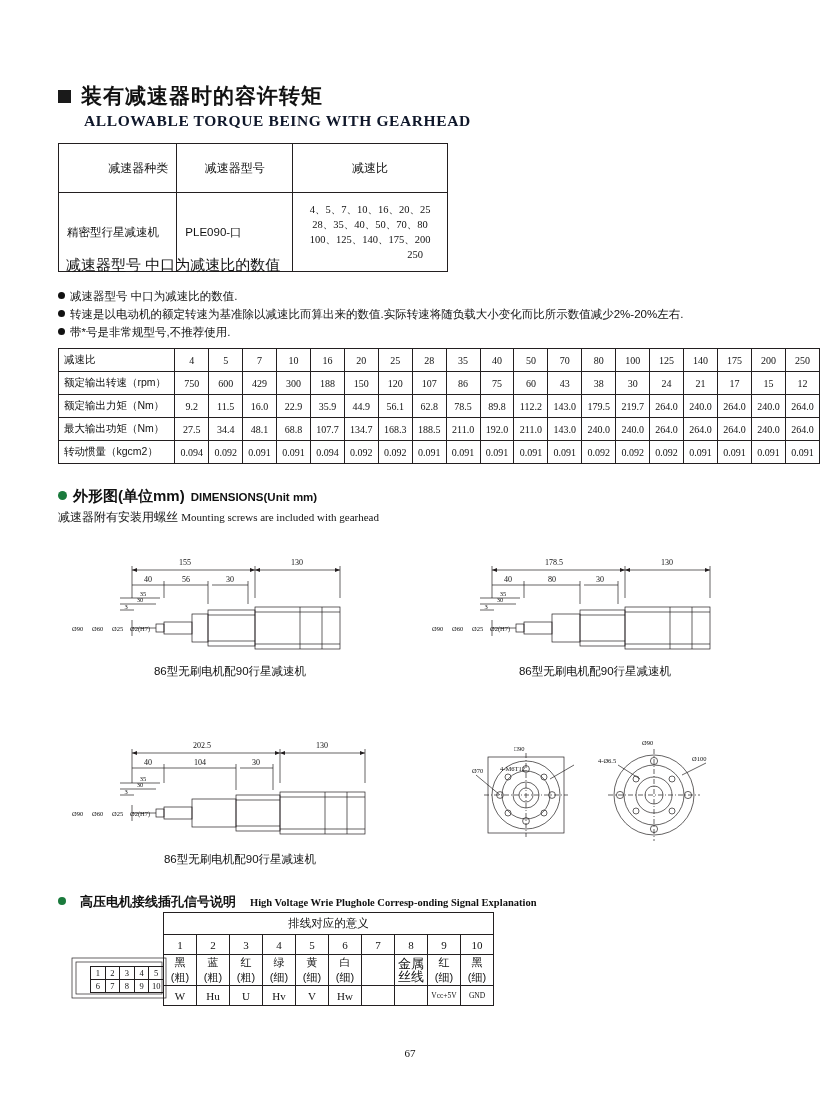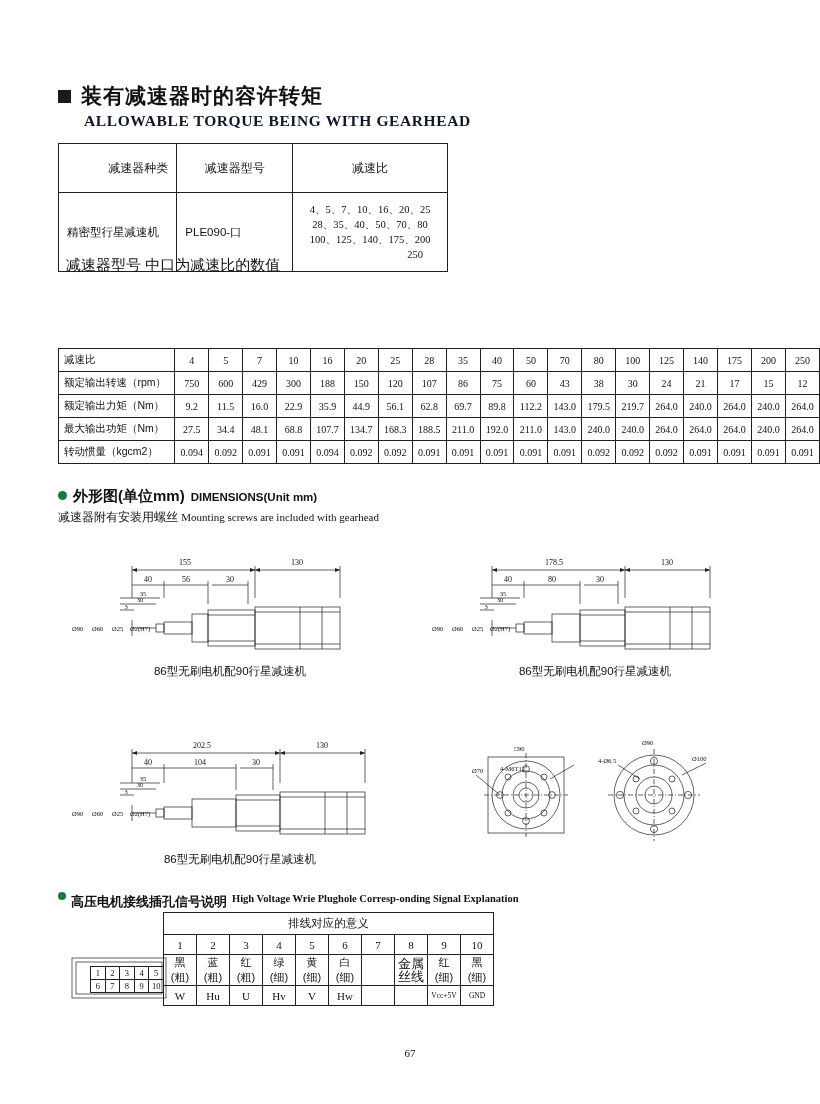--- a/index.html
+++ b/index.html
@@ -180,22 +180,22 @@
   }
 
   
   .sig-head {
     position: absolute;
     left: 58px;
     top: 893px;
     font-size: 13px;
     font-weight: bold;
     display: flex;
-    align-items: flex-start;
-    gap: 5px;
+    align-items: center;
+    gap: 14px;
   }
   .sig-head .dot {
     width: 8px; height: 8px; border-radius: 50%;
     background: #1a7a3c; display: inline-block;
     position: relative; top: -1px;
   }
   .sig-head .en {
     font-size: 10.5px;
     font-family: "Liberation Serif", serif;
     font-weight: bold;
@@ -290,20 +290,25 @@
         <span>4、5、7、10、16、20、25</span><br>
         <span>28、35、40、50、70、80</span><br>
         <span>100、125、140、175、200</span><br>
         <span class="r-last">250</span>
       </td>
     </tr>
   </tbody>
     </table>
   <div class="note-under">减速器型号 中口为减速比的数值</div>
 
+  <div class="notes">
+    <div><span class="bullet"></span><span>减速器型号 中口为减速比的数值.</span></div>
+    <div><span class="bullet"></span><span>转速是以电动机的额定转速为基准除以减速比而算出来的数值.实际转速将随负载大小变化而比所示数值减少2%-20%左右.</span></div>
+    <div><span class="bullet"></span><span>带*号是非常规型号,不推荐使用.</span></div>
+  </div>
 
   <table class="spec-table">
     <tbody>
         <tr>
       <td class="rowhdr">减速比</td>
       <td class="val">4</td>
       <td class="val">5</td>
       <td class="val">7</td>
       <td class="val">10</td>
       <td class="val">16</td>
@@ -347,21 +352,21 @@
     <tr>
       <td class="rowhdr">额定输出力矩（Nm）</td>
       <td>9.2</td>
       <td>11.5</td>
       <td>16.0</td>
       <td>22.9</td>
       <td>35.9</td>
       <td>44.9</td>
       <td>56.1</td>
       <td>62.8</td>
-      <td>69.7</td>
+      <td>78.5</td>
       <td>89.8</td>
       <td>112.2</td>
       <td>143.0</td>
       <td>179.5</td>
       <td>219.7</td>
       <td>264.0</td>
       <td>240.0</td>
       <td>264.0</td>
       <td>240.0</td>
       <td>264.0</td>

